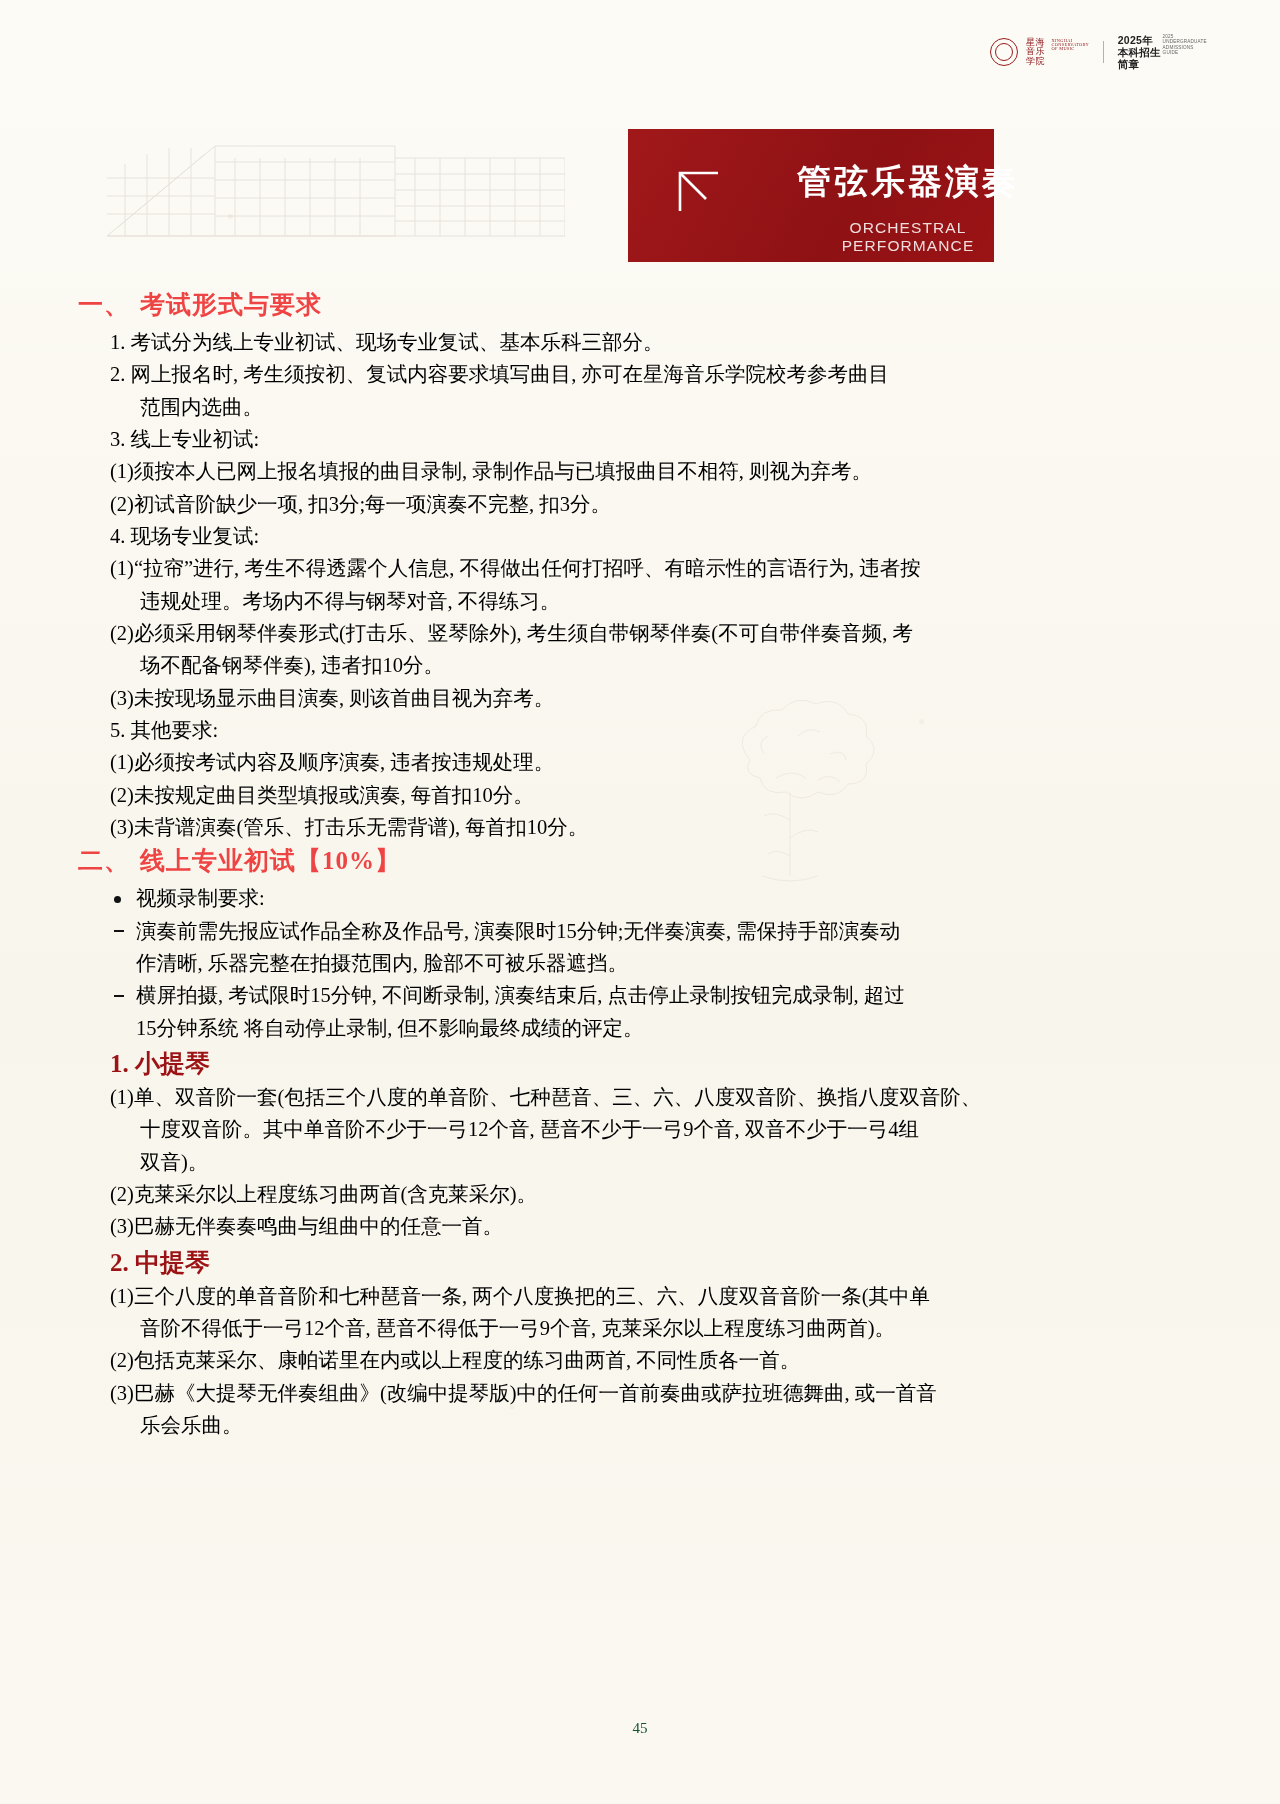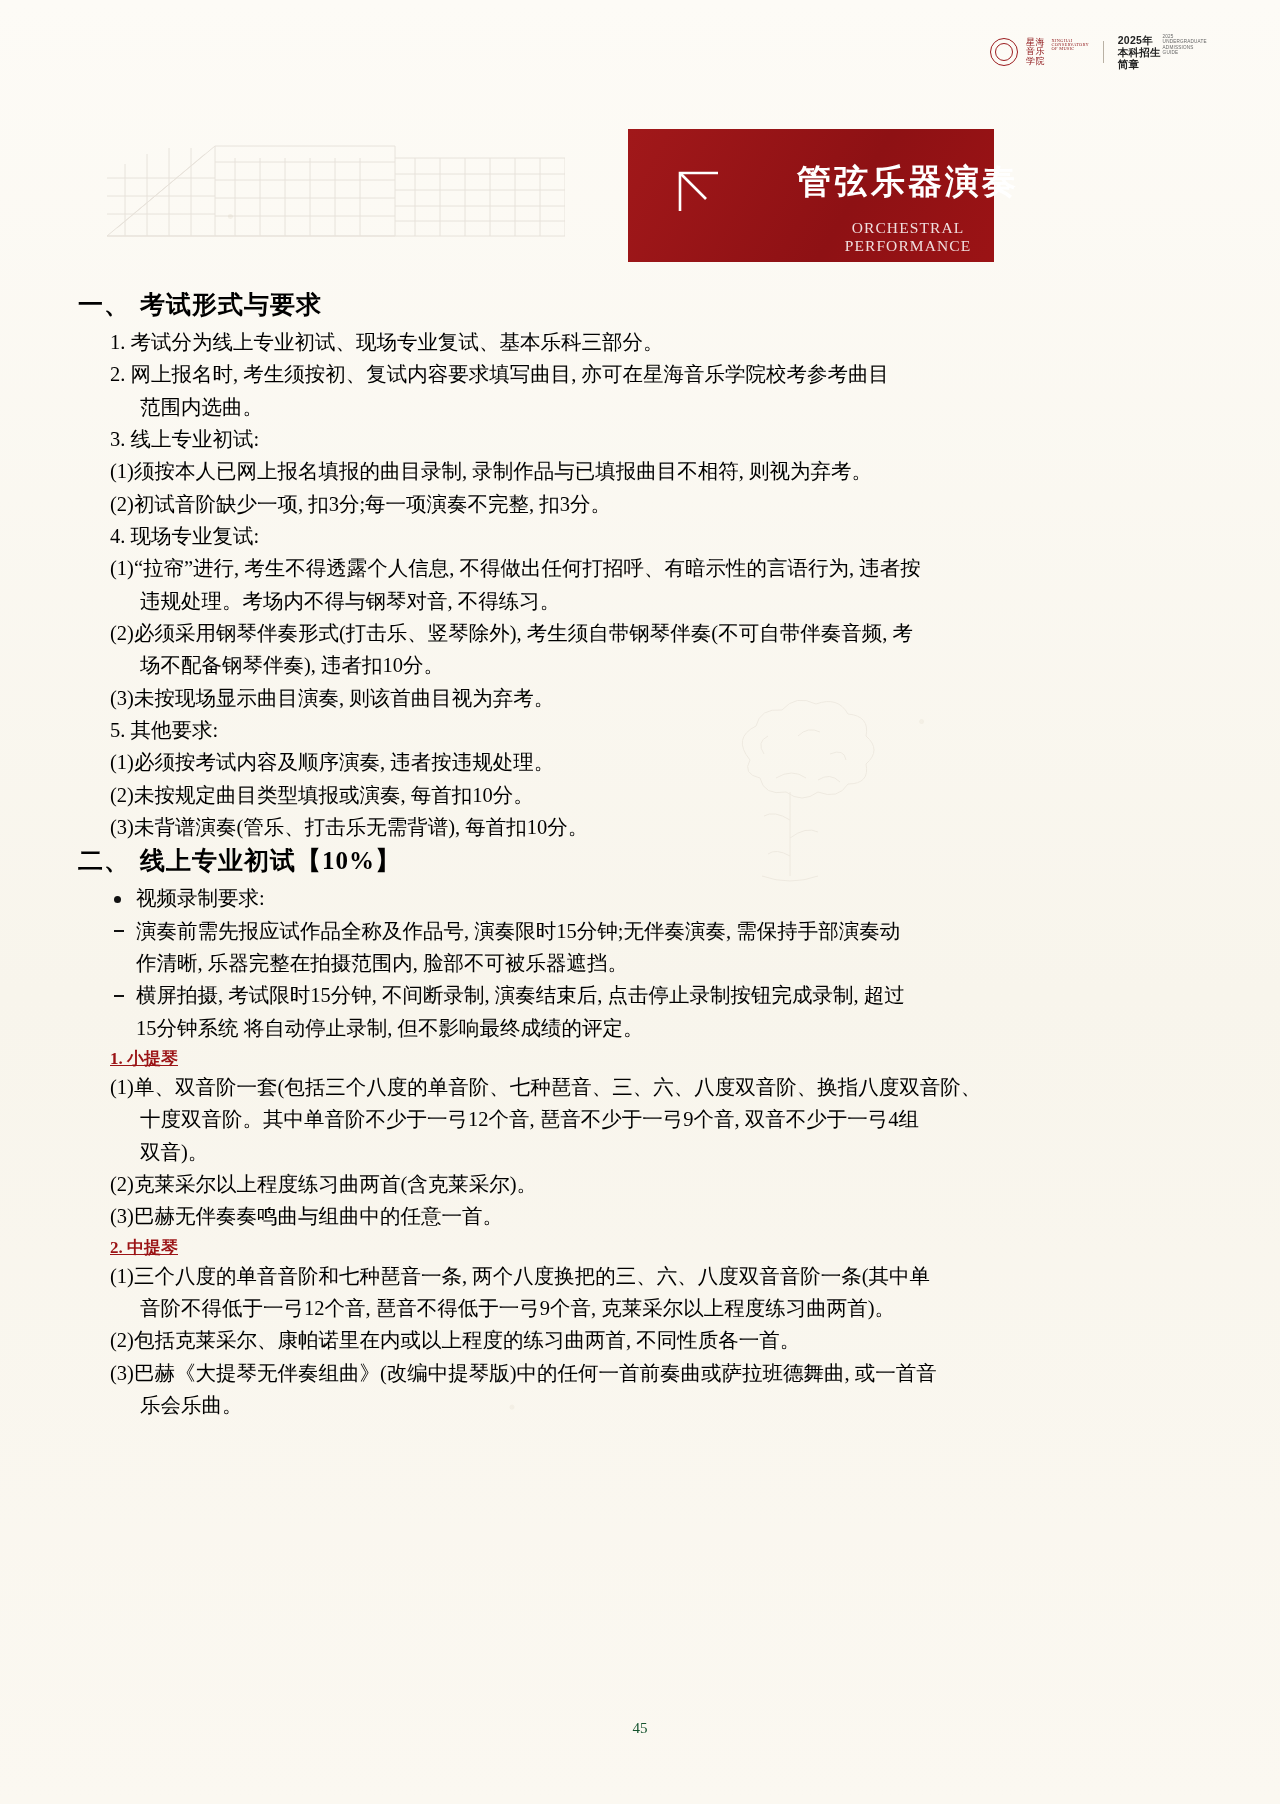--- a/index.html
+++ b/index.html
@@ -58,52 +58,51 @@
   .banner-mark{
     position:absolute;left:48px;top:40px;width:46px;height:46px;
   }
   .banner-text{position:absolute;left:160px;top:30px;width:240px;text-align:center;}
   .banner-cn{
     color:#fff;font-size:34px;font-weight:bold;letter-spacing:3px;
     font-family:"Liberation Serif","DejaVu Serif",serif;
   }
   .banner-en{
     color:#f0dede;font-size:15.5px;letter-spacing:1.1px;margin-top:14px;
-    font-family:Liberation Serif, serif;
+    font-family:Liberation Sans, sans-serif;
   }
 
   
   .tree{position:absolute;left:690px;top:700px;width:210px;height:190px;opacity:.20;}
 
   
   .content{position:absolute;left:78px;top:288px;width:1124px;}
 
   h2.sec{
-    color:#000000;font-size:25px;font-weight:bold;margin:0 0 6px 0;
+    color:#ef4444;font-size:25px;font-weight:bold;margin:0 0 6px 0;
     letter-spacing:1px;font-family:"Liberation Serif","DejaVu Serif",serif;
   }
   h2.sec .num{display:inline-block;width:62px;}
   .sec2{margin-top:14px;}
 
   p.line{
     margin:0 0 2px 0;font-size:20.5px;line-height:1.48;color:#000000;
     font-family:"Liberation Serif","DejaVu Serif",serif;
   }
   .num-item{padding-left:32px;text-indent:-0px;}
   .paren{padding-left:32px;}
   .hang2{padding-left:62px;}
   .bullet-item{padding-left:58px;position:relative;}
   .bullet-item .dot{position:absolute;left:36px;top:.62em;width:7px;height:7px;border-radius:50%;background:#111;}
   .dash-item{padding-left:58px;position:relative;}
   .dash-item .dash{position:absolute;left:36px;top:.72em;width:10px;height:1.6px;background:#111;}
   .dash-cont{padding-left:58px;}
   .sub-red{
-    color:#9b1315;font-size:17px;font-weight:bold;padding-left:32px;margin:4px 0 2px;
-    font-family:"Liberation Serif","DejaVu Serif",serif;
-    text-decoration:underline;
+    color:#9b1315;font-size:25px;font-weight:bold;padding-left:32px;margin:4px 0 2px;
+    font-family:"Liberation Serif","DejaVu Serif",serif;
   }
   .pagenum{
     position:absolute;left:0;right:0;top:1720px;text-align:center;
     font-size:15px;color:#14532d;font-family:"Liberation Serif",serif;
   }
 </style>
 </head>
 <body>
 
 <div class="paper-texture"></div>

